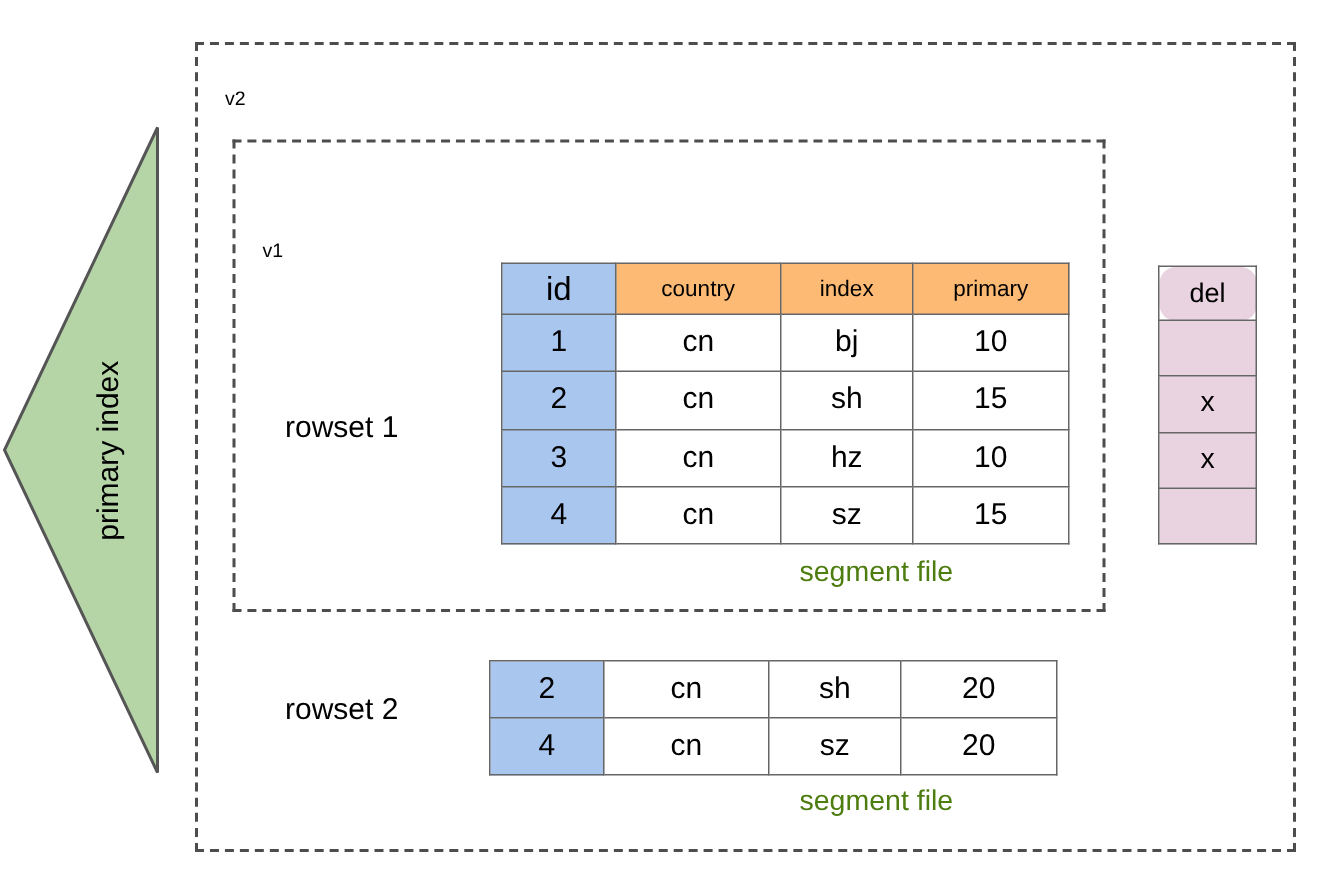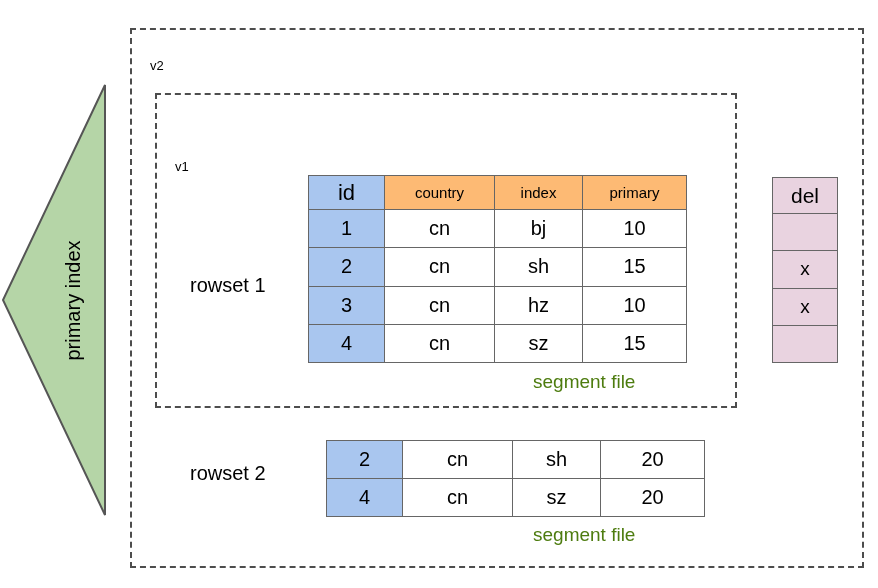--- a/index.html
+++ b/index.html
@@ -94,21 +94,21 @@
   }
   .data-table td, .data-table th {
     border: 1px solid #666666;
     text-align: center;
     padding: 0;
     font-weight: normal;
     color: #000;
     box-sizing: border-box;
   }
   #rowset1-table {
-    left: 308px;
+    left: 334px;
     top: 175px;
     width: 378px;
     height: 188px;
   }
   #rowset1-table .hdr-cell {
     height: 34px;
     font-size: 15px;
     background: #fdba74;
   }
   #rowset1-table .hdr-id {
@@ -159,21 +159,22 @@
   #del-table td {
     border: 1px solid #666666;
     text-align: center;
     padding: 0;
     background: #e9d3e0;
     color: #000;
     box-sizing: border-box;
   }
   #del-table td.del-hdr {
     height: 36px;
-    font-size: 21px;
+    font-size: 18px;
+    border-radius: 11px;
   }
   #del-table td.del-cell {
     height: 37px;
     font-size: 19px;
   }
 
   
   .segment-caption {
     position: absolute;
     font-size: 19px;

